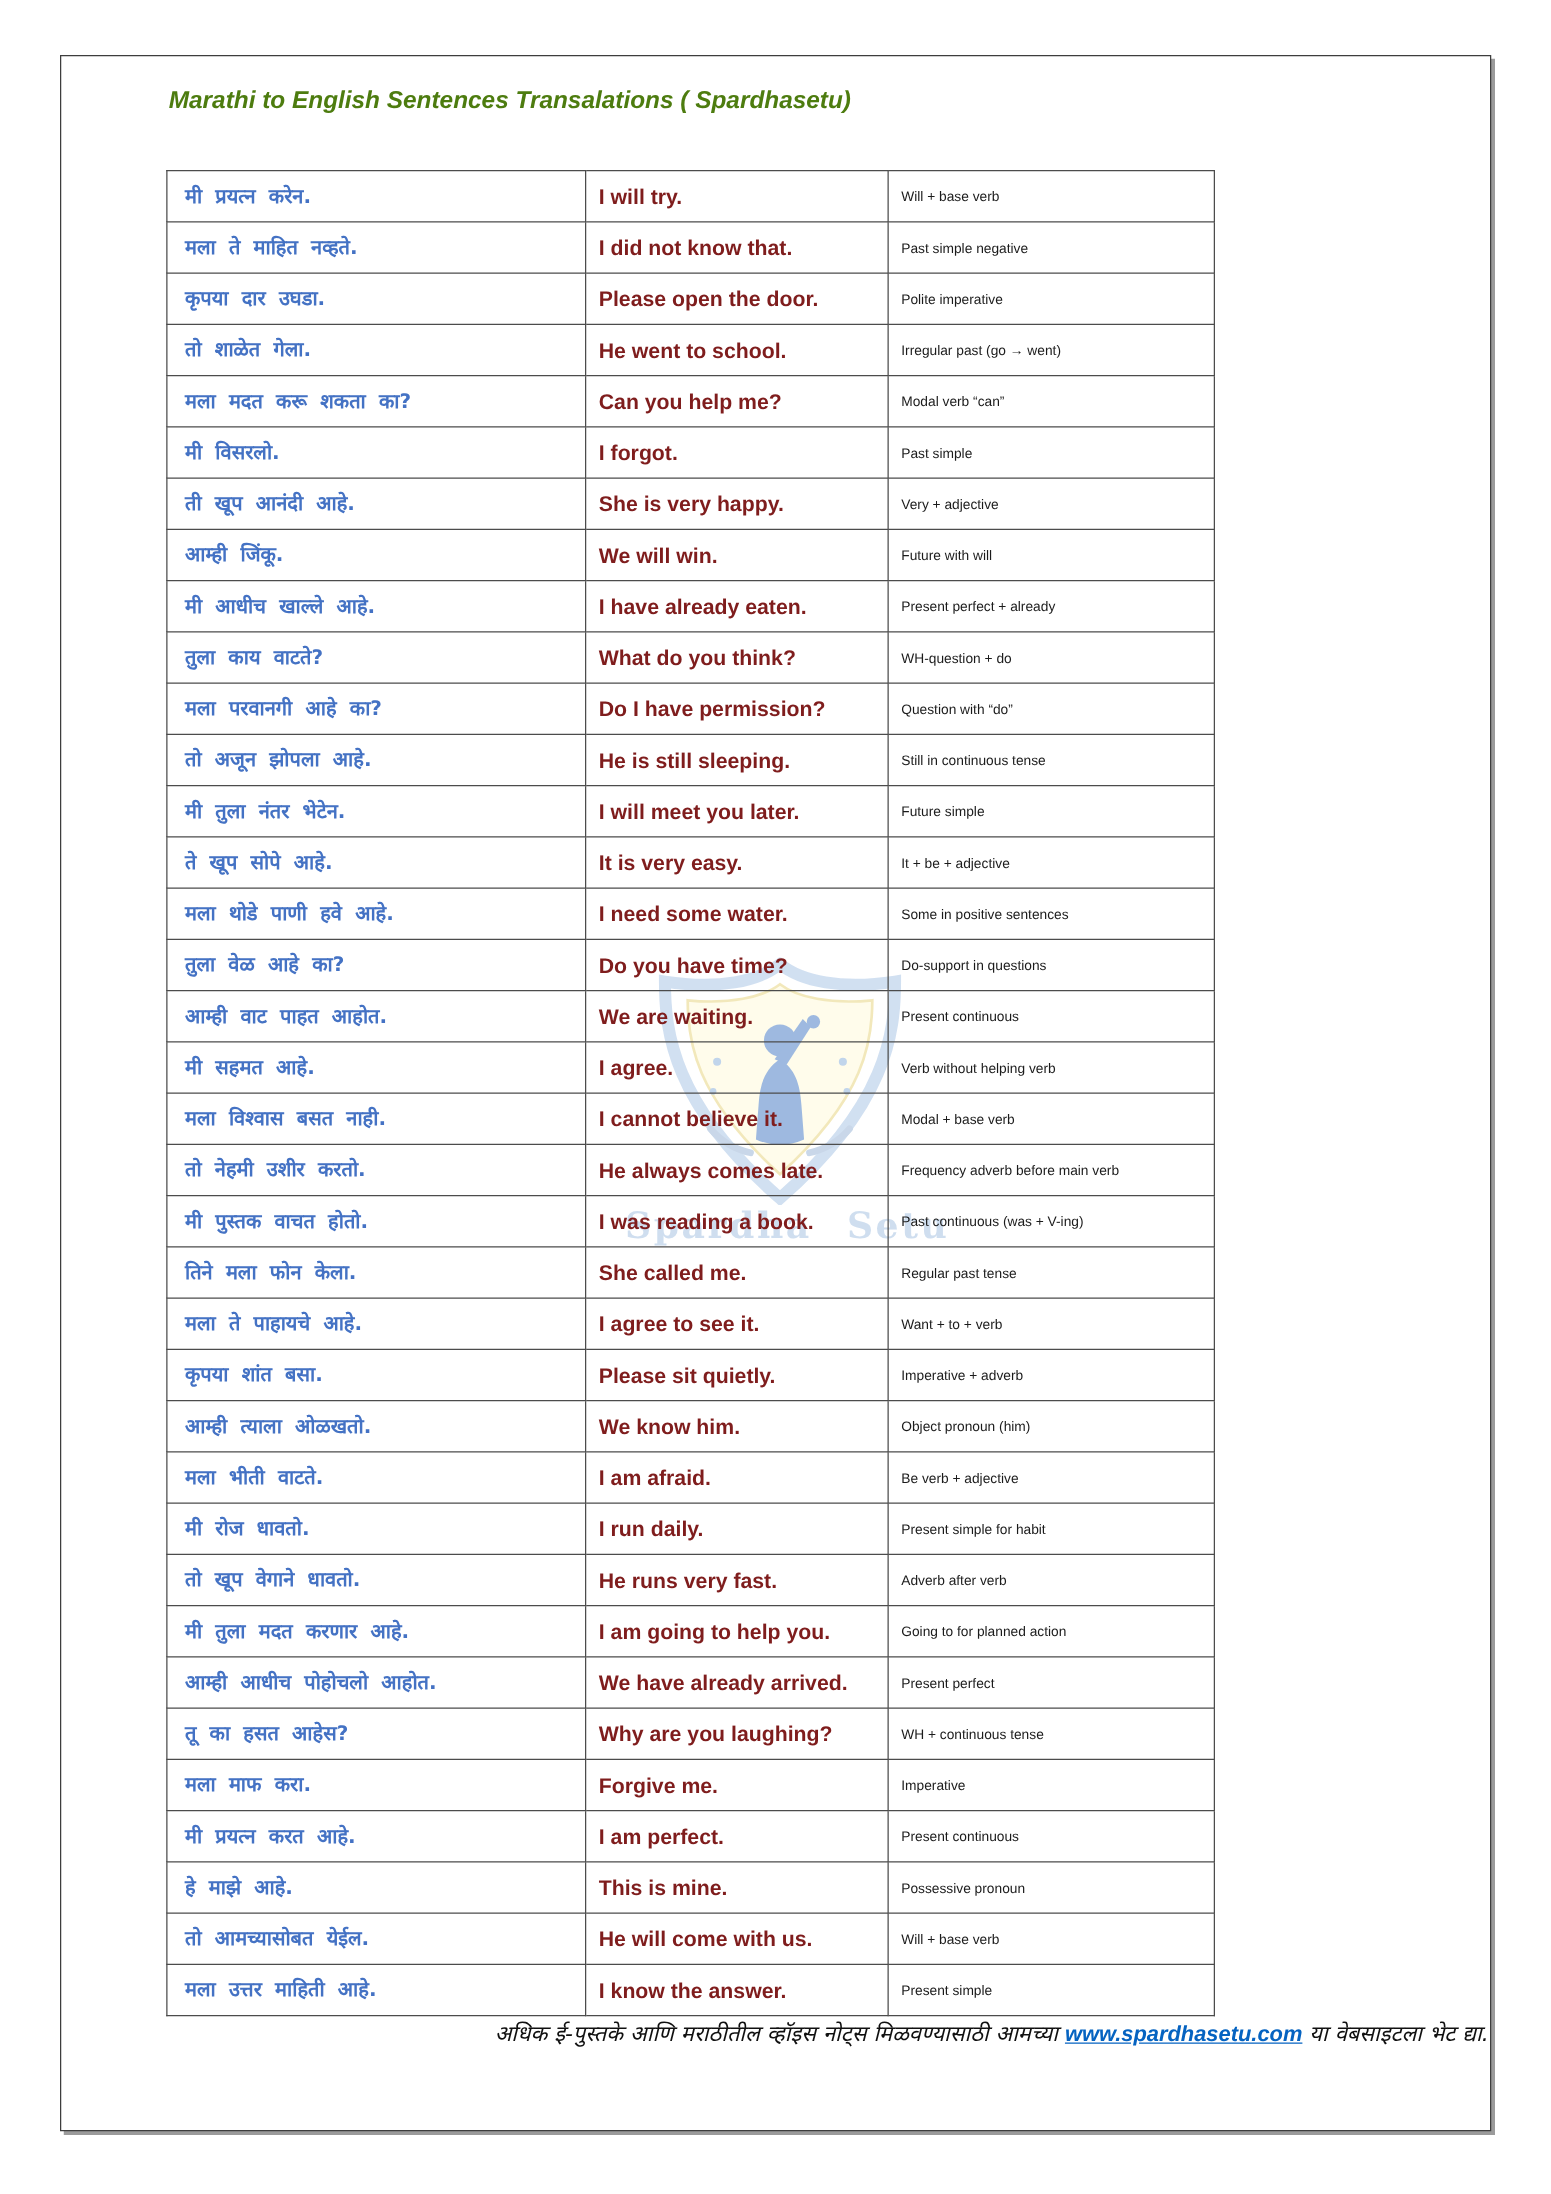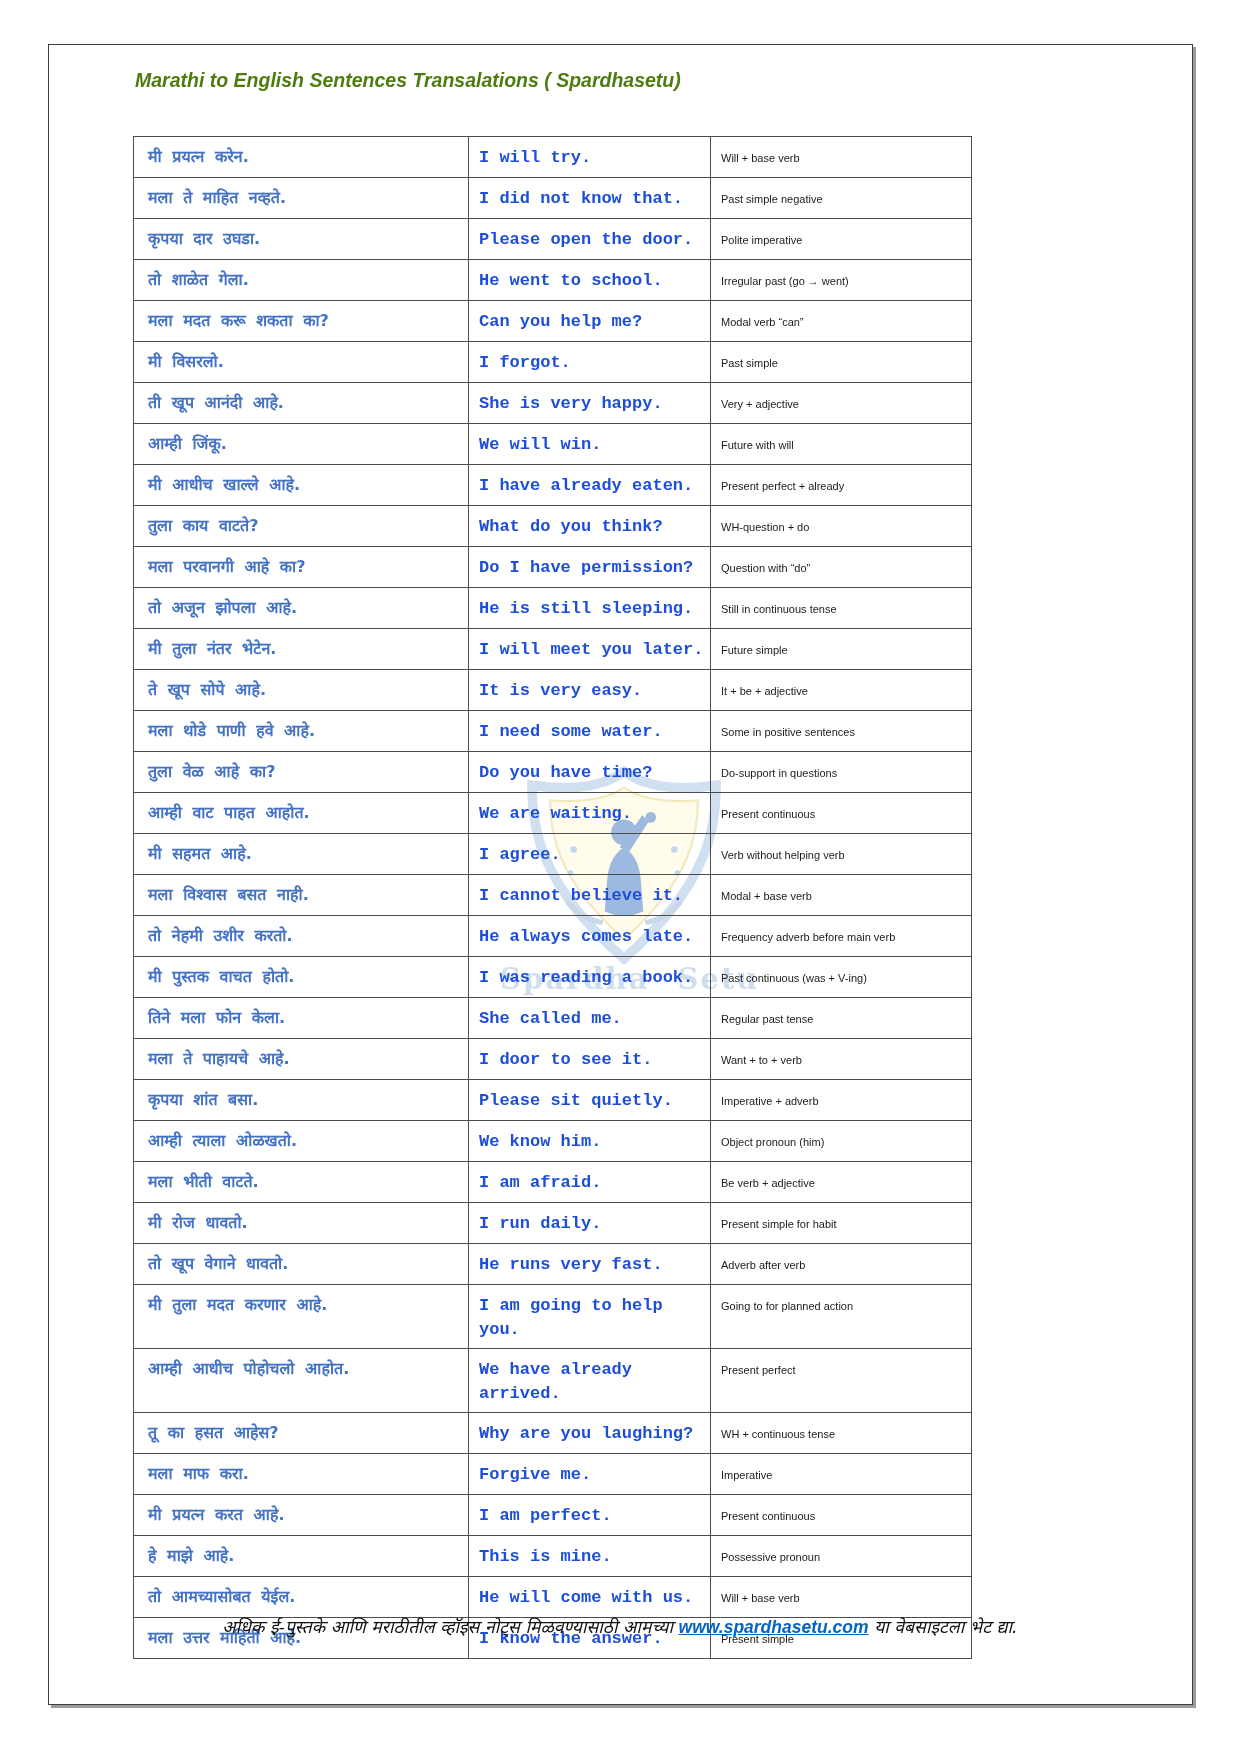--- a/index.html
+++ b/index.html
@@ -41,32 +41,32 @@
     border:1px solid var(--border-color,#4c4c4c);
     vertical-align:top;background:transparent;
   }
   td.marathi{
     font-family:"DejaVu Sans",sans-serif;
     color:var(--marathi-color,#4472C4);
     font-weight:bold;font-size:16px;line-height:28px;
     padding:6px 8px 6px 14px;word-spacing:5px;
   }
   td.english{
-    font-family:Liberation Mono, monospace;
-    color:#1d4ed8;font-weight:bold;font-size:17px;line-height:24px;
+    font-family:Liberation Sans, sans-serif;
+    color:#7f1d1d;font-weight:bold;font-size:17px;line-height:24px;
     padding:9px 6px 6px 10px;
   }
   td.grammar{
     font-family:"Liberation Sans",sans-serif;
     color:#1b1b1b;font-weight:normal;font-size:11px;line-height:24px;
     padding:9px 8px 6px 10px;
   }
   .footer-note{
     position:absolute;left:49px;top:1614px;width:1142px;
-    text-align:center;font-style:italic;color:#101010;
+    text-align:right;font-style:italic;color:#101010;
     font-family:"DejaVu Sans",sans-serif;font-size:17.5px;
     z-index:2;white-space:nowrap;
   }
   .footer-note a{
     color:var(--link-color,#0563C1);
     font-family:"Liberation Sans",sans-serif;
     font-weight:bold;text-decoration:underline;
   }
 </style>
 </head>
@@ -208,21 +208,21 @@
         <td class="english">I was reading a book.</td>
         <td class="grammar">Past continuous (was + V-ing)</td>
       </tr>
       <tr>
         <td class="marathi">तिने मला फोन केला.</td>
         <td class="english">She called me.</td>
         <td class="grammar">Regular past tense</td>
       </tr>
       <tr>
         <td class="marathi">मला ते पाहायचे आहे.</td>
-        <td class="english">I door to see it.</td>
+        <td class="english">I agree to see it.</td>
         <td class="grammar">Want + to + verb</td>
       </tr>
       <tr>
         <td class="marathi">कृपया शांत बसा.</td>
         <td class="english">Please sit quietly.</td>
         <td class="grammar">Imperative + adverb</td>
       </tr>
       <tr>
         <td class="marathi">आम्ही त्याला ओळखतो.</td>
         <td class="english">We know him.</td>

